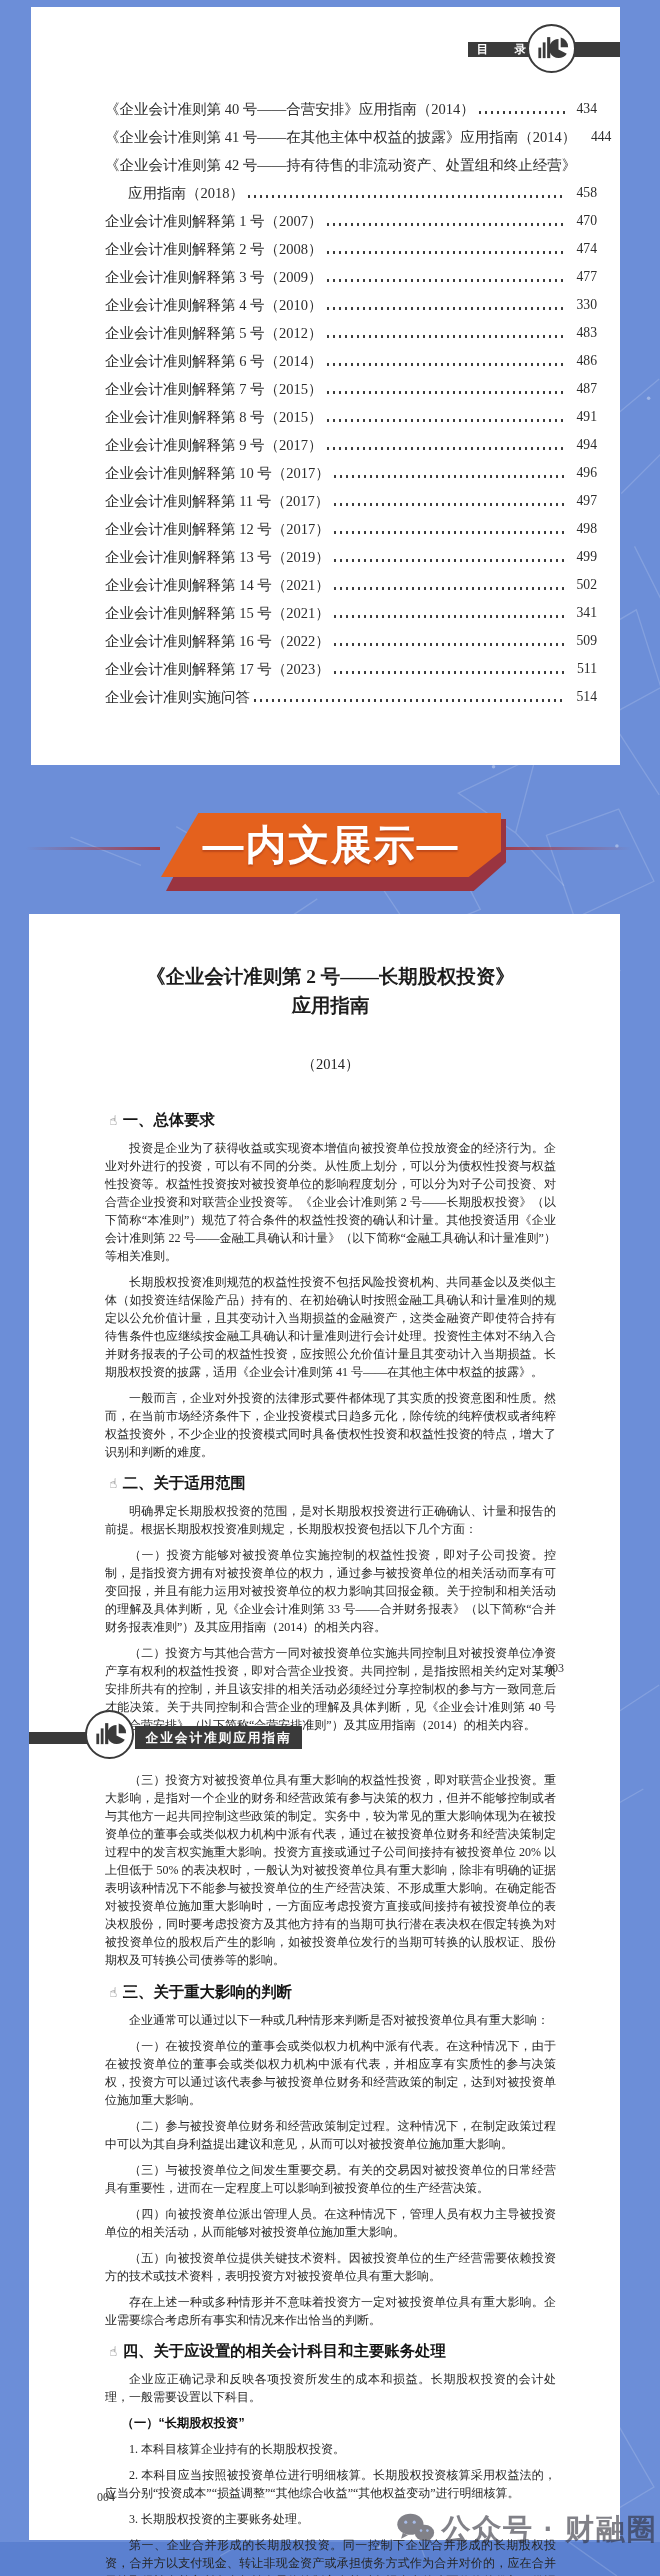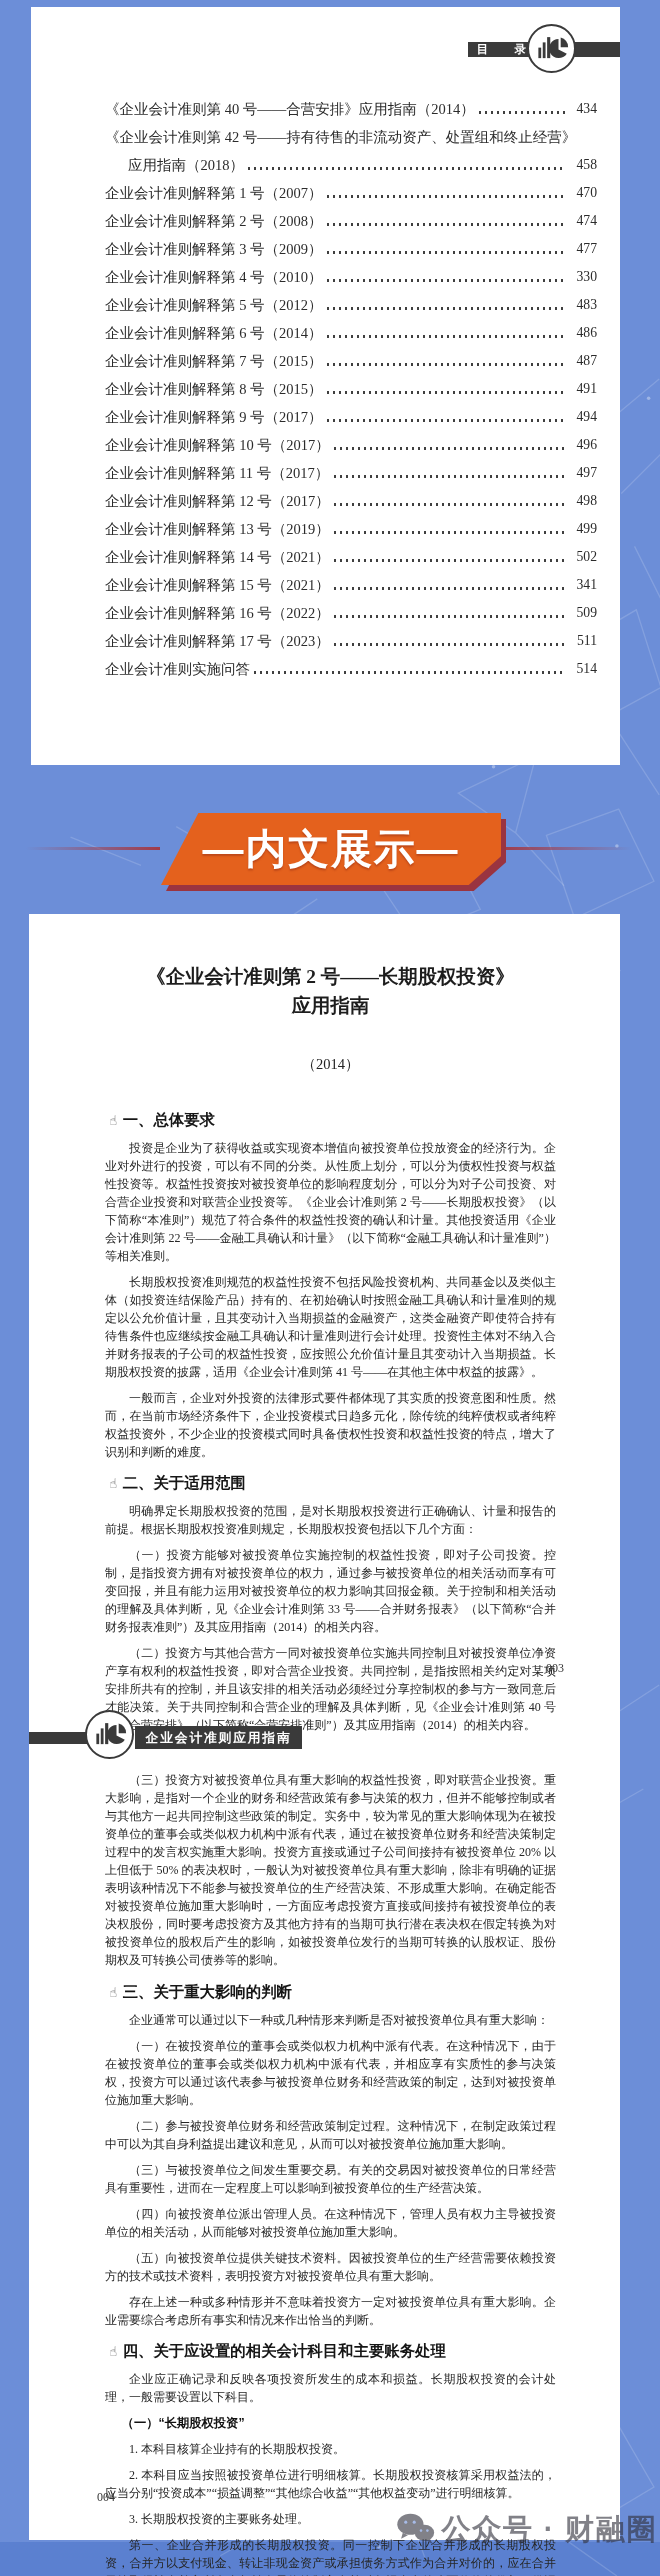--- a/index.html
+++ b/index.html
@@ -27,21 +27,21 @@
            font-family:"Liberation Serif","DejaVu Serif",serif;color:#2b2b2b;font-size:14.5px;}
   .toc-row.indent{padding-left:23px;}
   .toc-title{white-space:nowrap;}
   .toc-leader{flex:1;height:2.1px;margin:7px 4.4px 0 4.4px;
               background:repeating-linear-gradient(90deg,#3f3f3f 0 1.9px,transparent 1.9px 6px);}
   .toc-num{font-size:13.7px;min-width:26.4px;text-align:right;}
 
   
   .banner-back{position:absolute;left:166px;top:819px;width:340px;height:72px;background:#9a3440;z-index:1;
                clip-path:polygon(11% 0,100% 0,100% 60%,90.5% 100%,0 100%);}
-  .banner{position:absolute;left:161px;top:813px;width:340px;height:72px;background:#e4611d;z-index:2;
+  .banner{position:absolute;left:161px;top:813px;width:340px;height:64px;background:#e4611d;z-index:2;
           clip-path:polygon(11% 0,100% 0,100% 60%,90.5% 100%,0 100%);
           display:flex;align-items:center;justify-content:center;}
   .banner-label{color:#fff;font-size:41px;font-weight:bold;letter-spacing:1.8px;
                 text-shadow:0 1.8px 1.8px rgba(120,30,20,.35);white-space:nowrap;}
   .banner-line{position:absolute;top:847px;height:2.6px;z-index:1;}
   .banner-line.left{left:26.4px;width:134px;background:linear-gradient(to left,#a23b47,rgba(162,59,71,0));}
   .banner-line.right{left:500px;width:132px;background:linear-gradient(to right,#a23b47,rgba(162,59,71,0));}
 
   
   .doc-title{position:absolute;left:68px;right:56px;top:48px;text-align:center;
@@ -124,20 +124,25 @@
         </g>
       </svg>
     </div>
     <div class="toc-list">
   <div class="toc-row">
     <span class="toc-title">《企业会计准则第 40 号——合营安排》应用指南（2014）</span>
     <span class="toc-leader"></span>
     <span class="toc-num">434</span>
   </div>
 
+  <div class="toc-row">
+    <span class="toc-title">《企业会计准则第 41 号——在其他主体中权益的披露》应用指南（2014）</span>
+    <span class="toc-leader"></span>
+    <span class="toc-num">444</span>
+  </div>
 
   <div class="toc-row no-page">
     <span class="toc-title">《企业会计准则第 42 号——持有待售的非流动资产、处置组和终止经营》</span>
 
   </div>
 
   <div class="toc-row indent">
     <span class="toc-title">应用指南（2018）</span>
     <span class="toc-leader"></span>
     <span class="toc-num">458</span>

